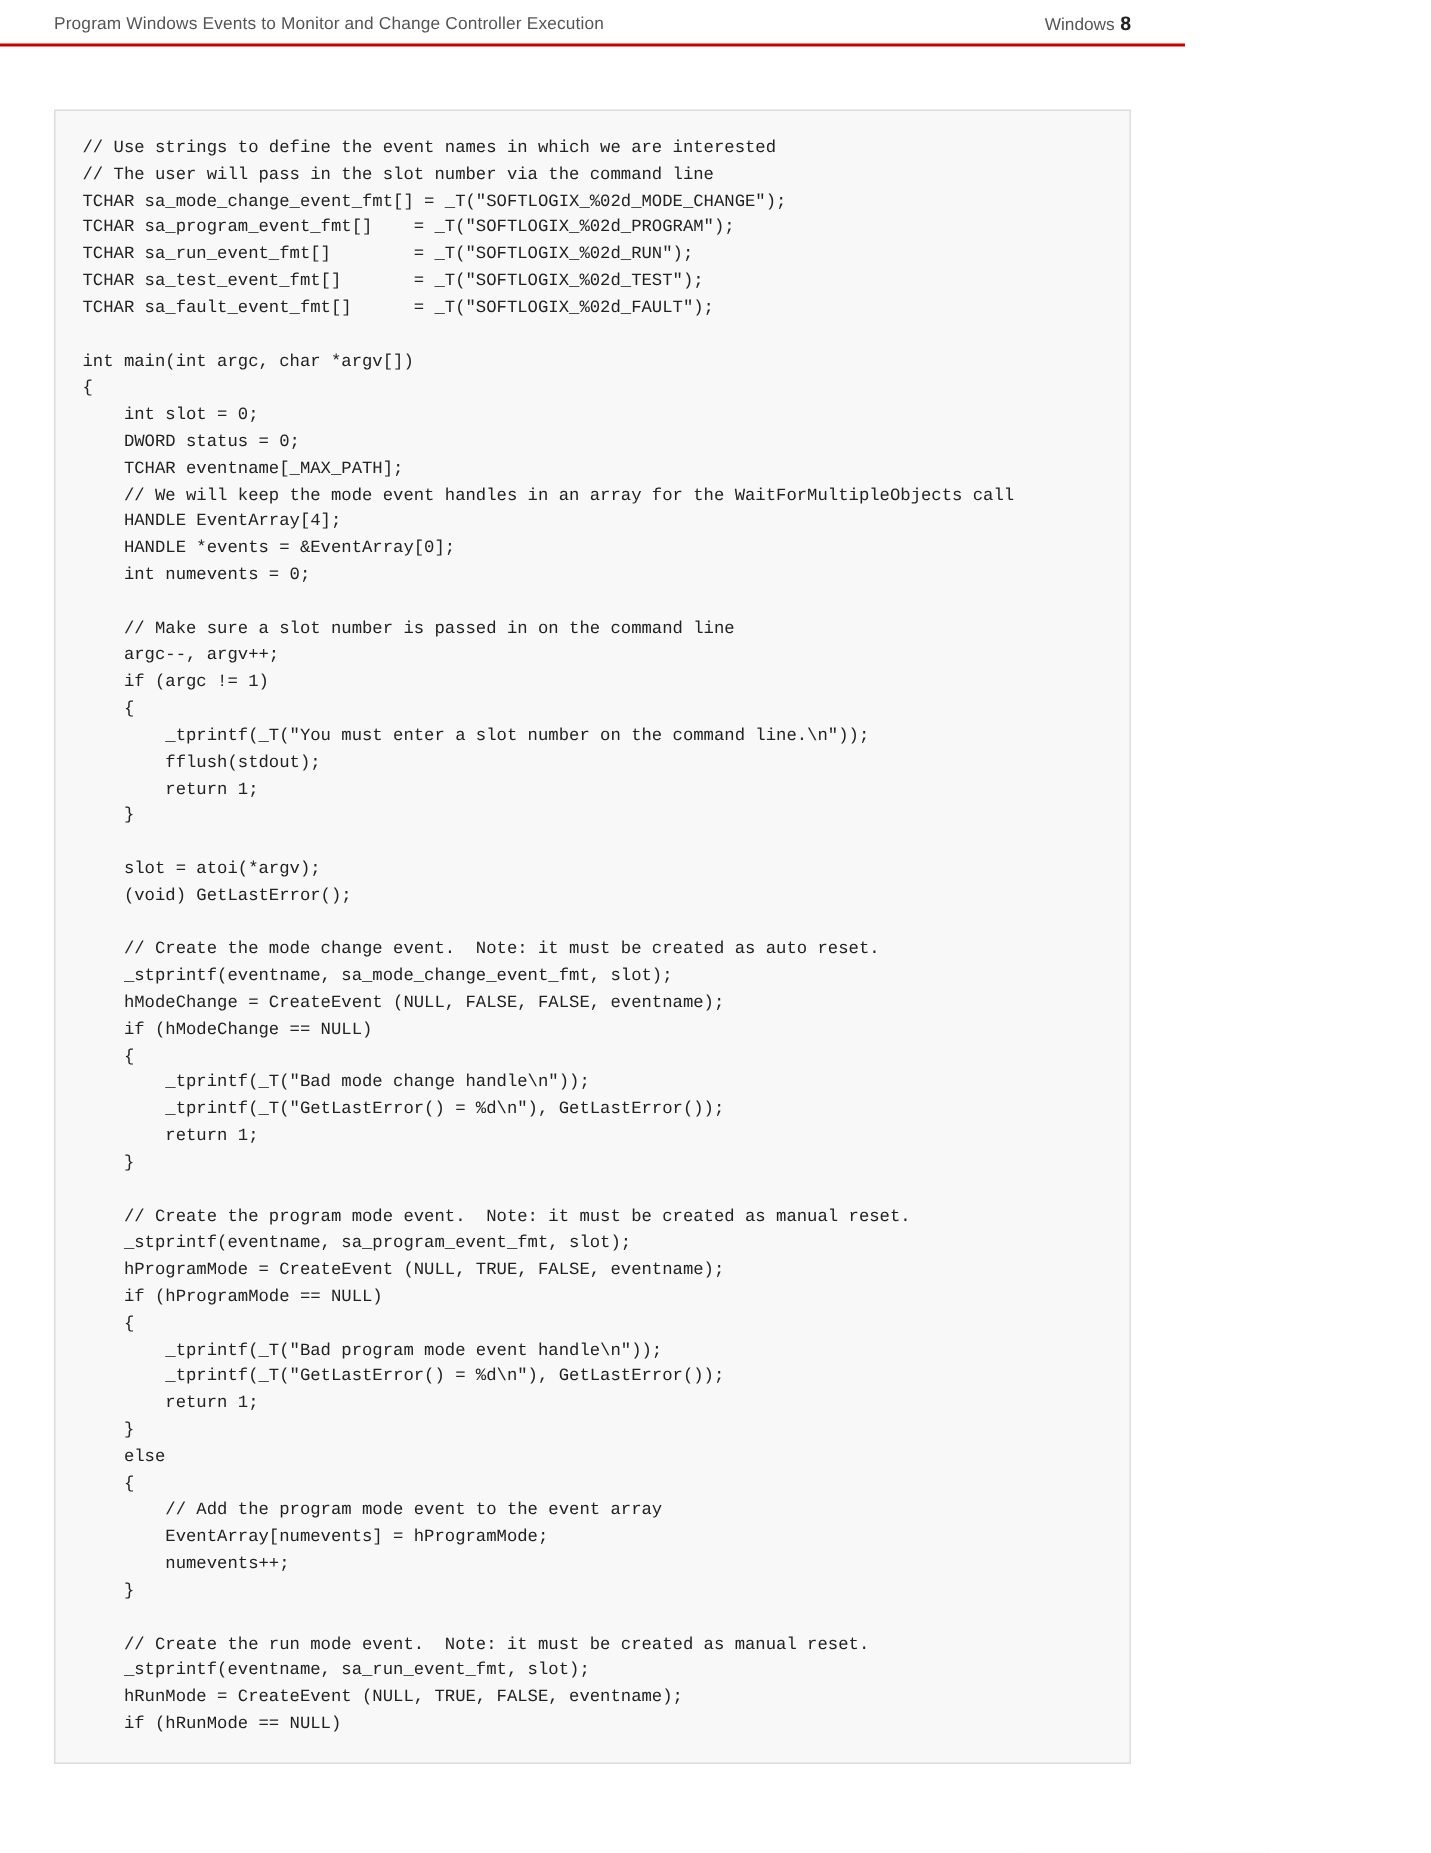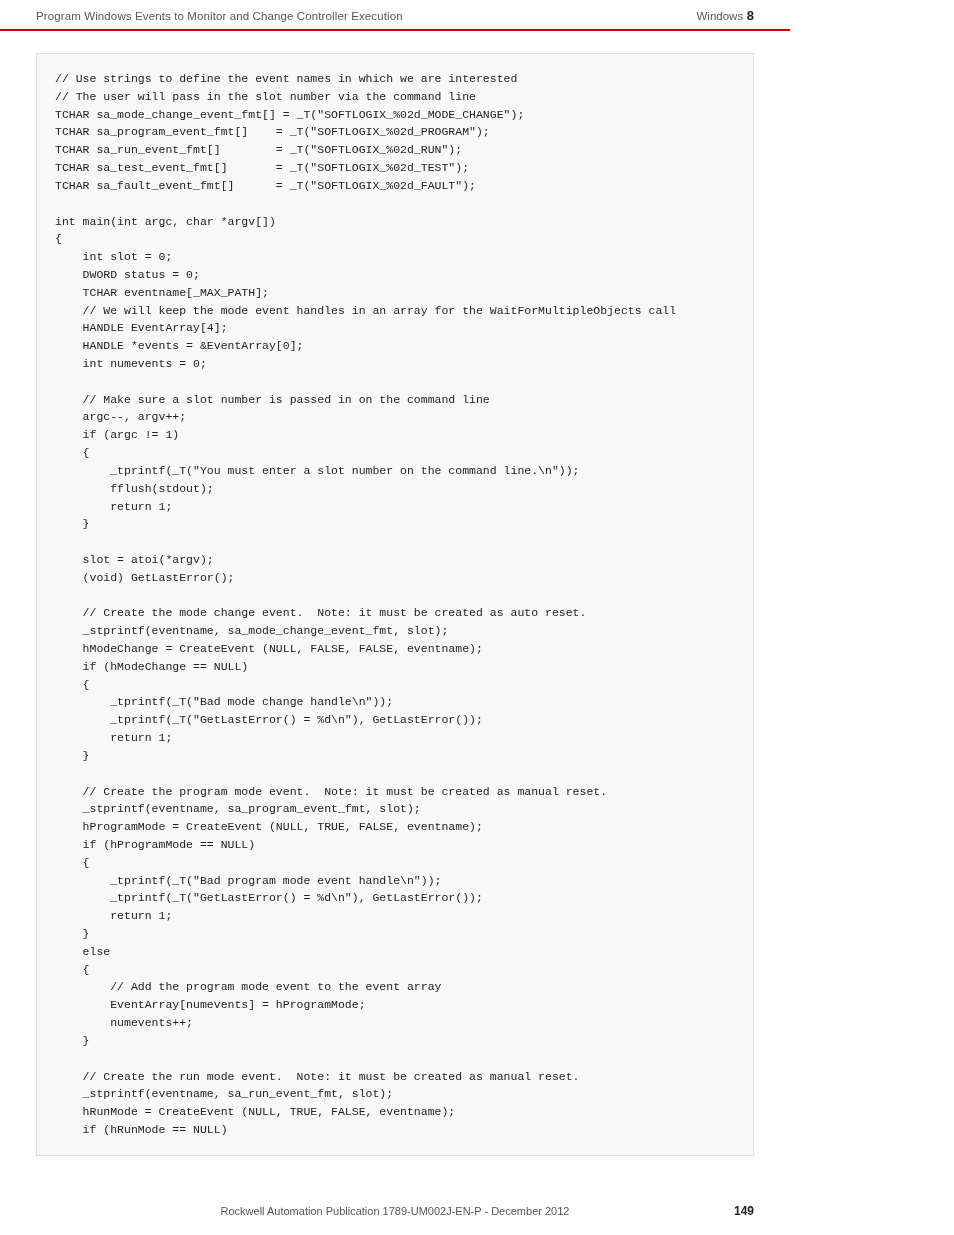--- a/index.html
+++ b/index.html
@@ -36,20 +36,21 @@
       font-weight: bold;
     }
     .header-chapter span.chap-word {
       font-weight: normal;
       color: #555;
       font-size: 11.5px;
     }
     
     .content {
       padding: 22px 36px 30px 36px;
+      margin-top: 20px;
     }
     
     .code-block {
       font-family: 'Courier New', Courier, monospace;
       font-size: 11.5px;
       line-height: 1.55;
       color: #222;
       background: #f8f8f8;
       border: 1px solid #ddd;
       padding: 16px 18px;
@@ -148,17 +149,13 @@
         EventArray[numevents] = hProgramMode;
         numevents++;
     }
 
     // Create the run mode event.  Note: it must be created as manual reset.
     _stprintf(eventname, sa_run_event_fmt, slot);
     hRunMode = CreateEvent (NULL, TRUE, FALSE, eventname);
     if (hRunMode == NULL)</pre>
   </div>
 
-  <div class="footer">
-    <span class="footer-text">Rockwell Automation Publication 1789-UM002J-EN-P - December 2012</span>
-    <span class="footer-page">149</span>
-  </div>
 </div>
 
 </body></html>

